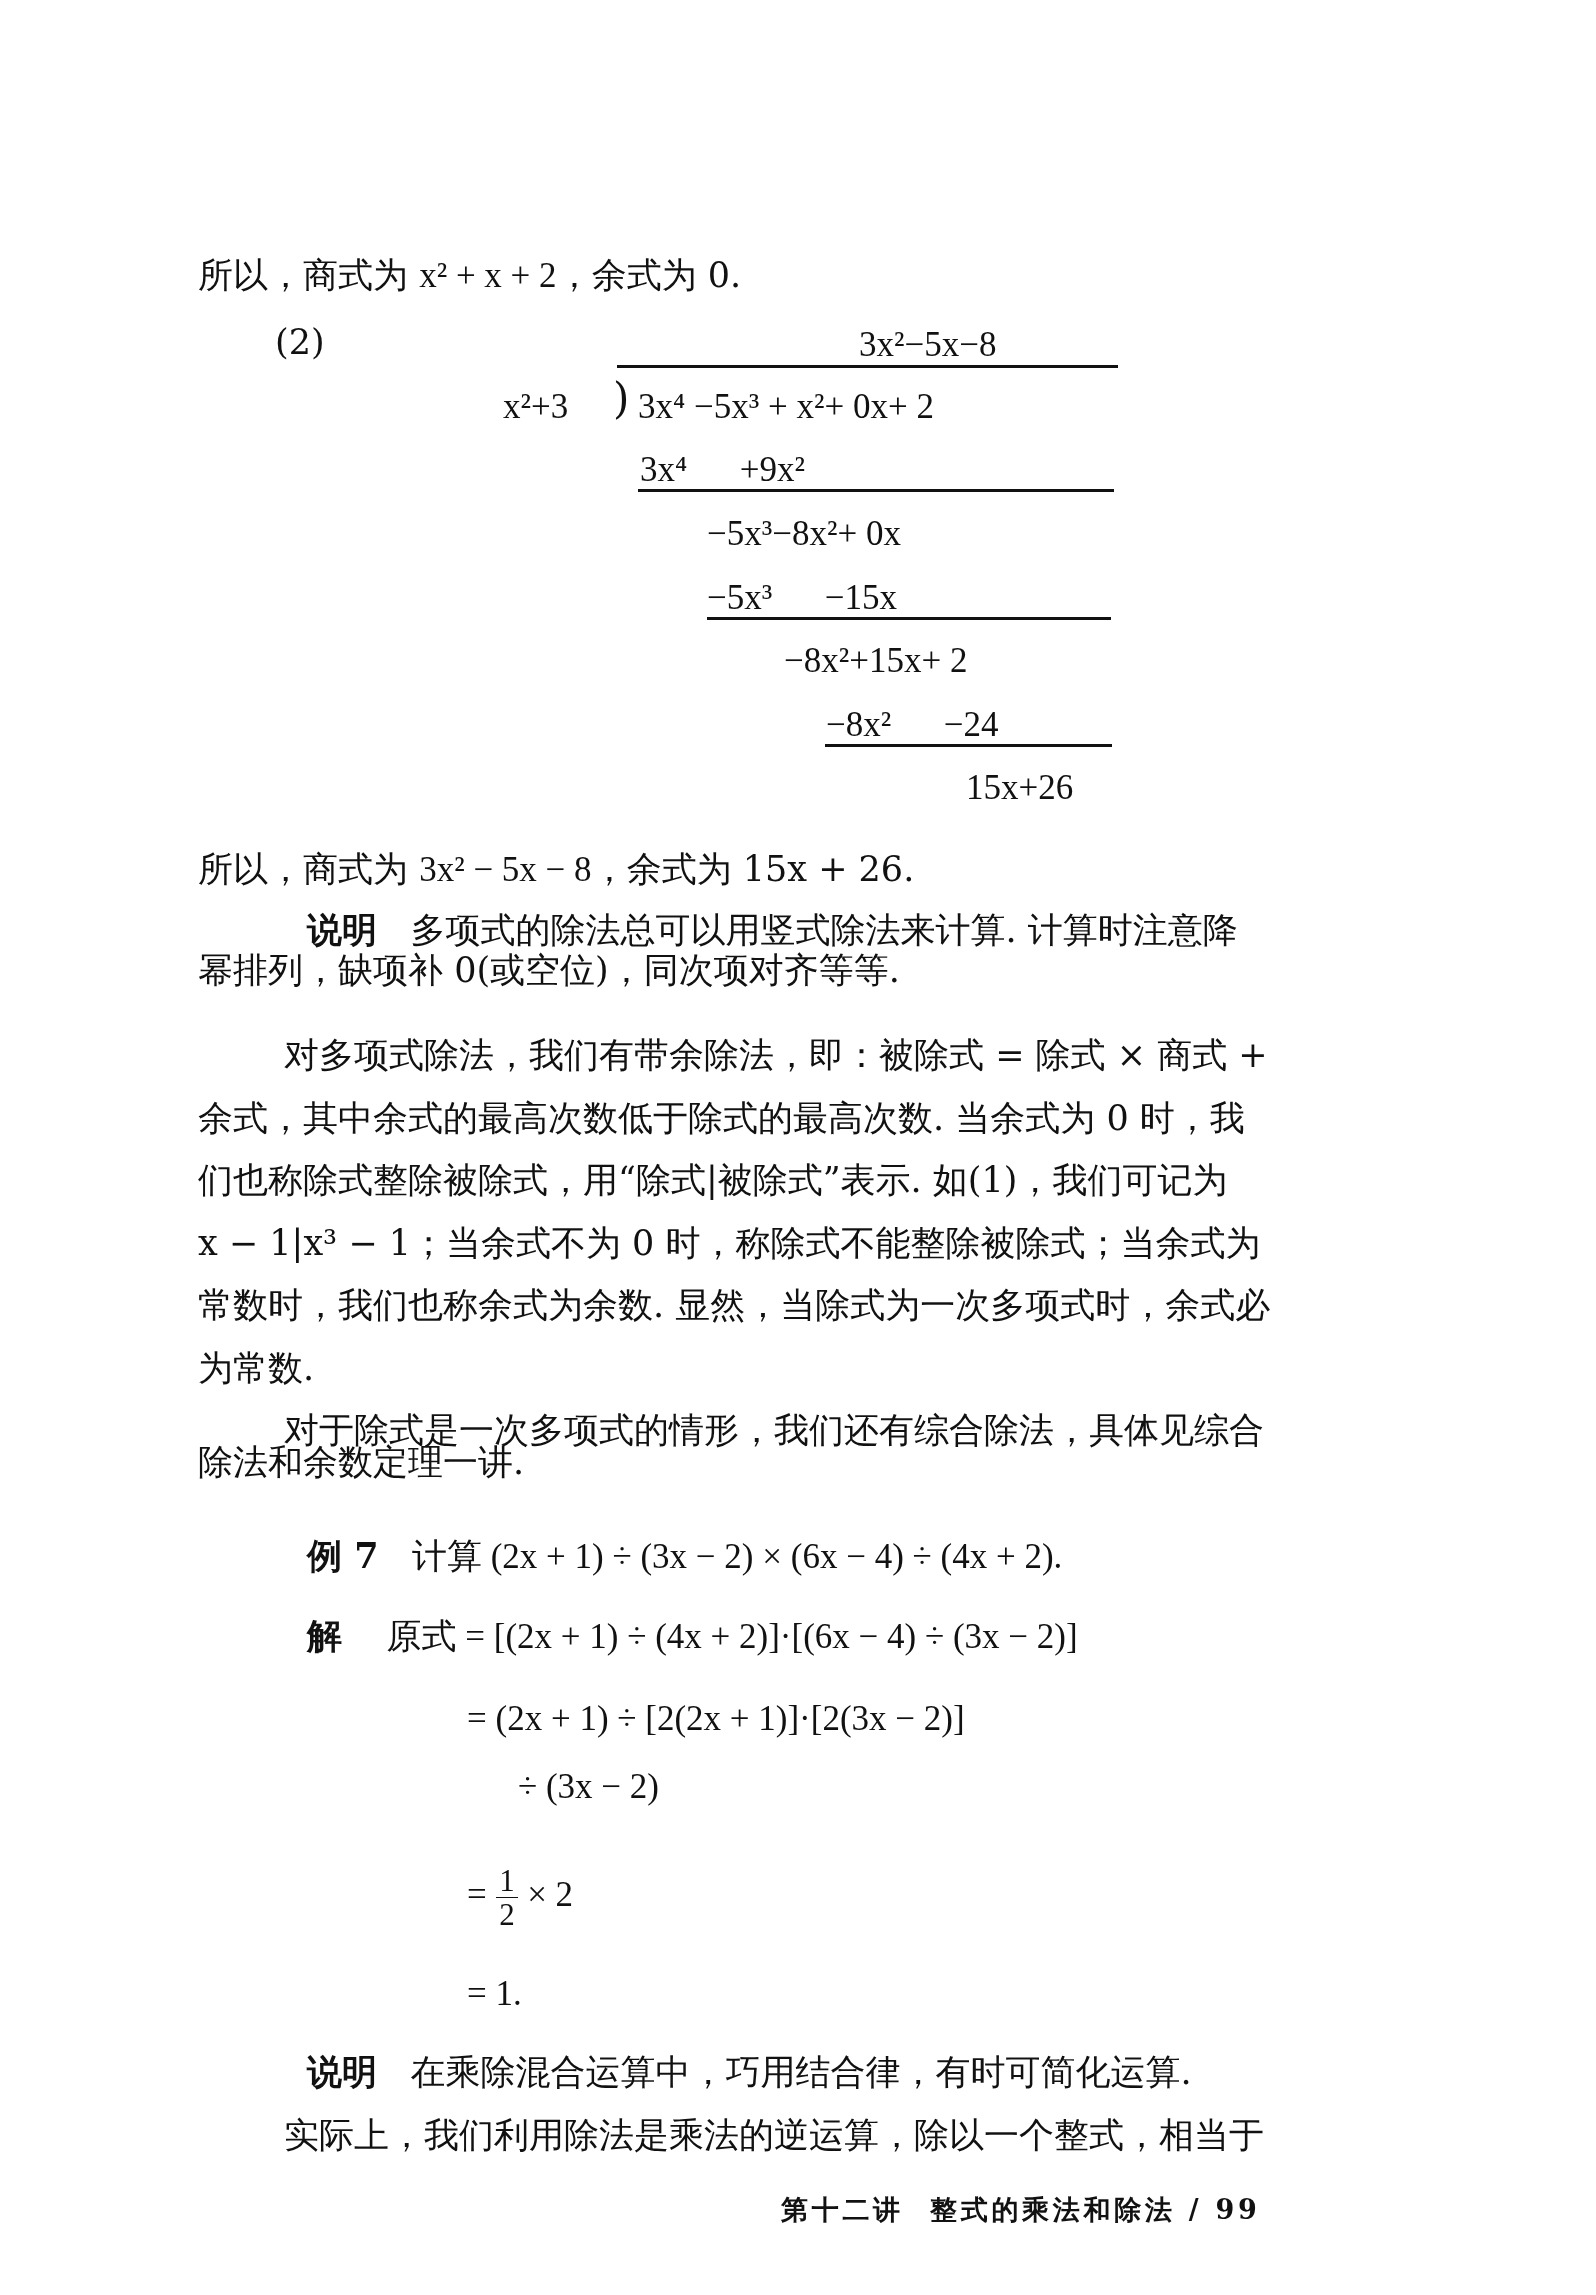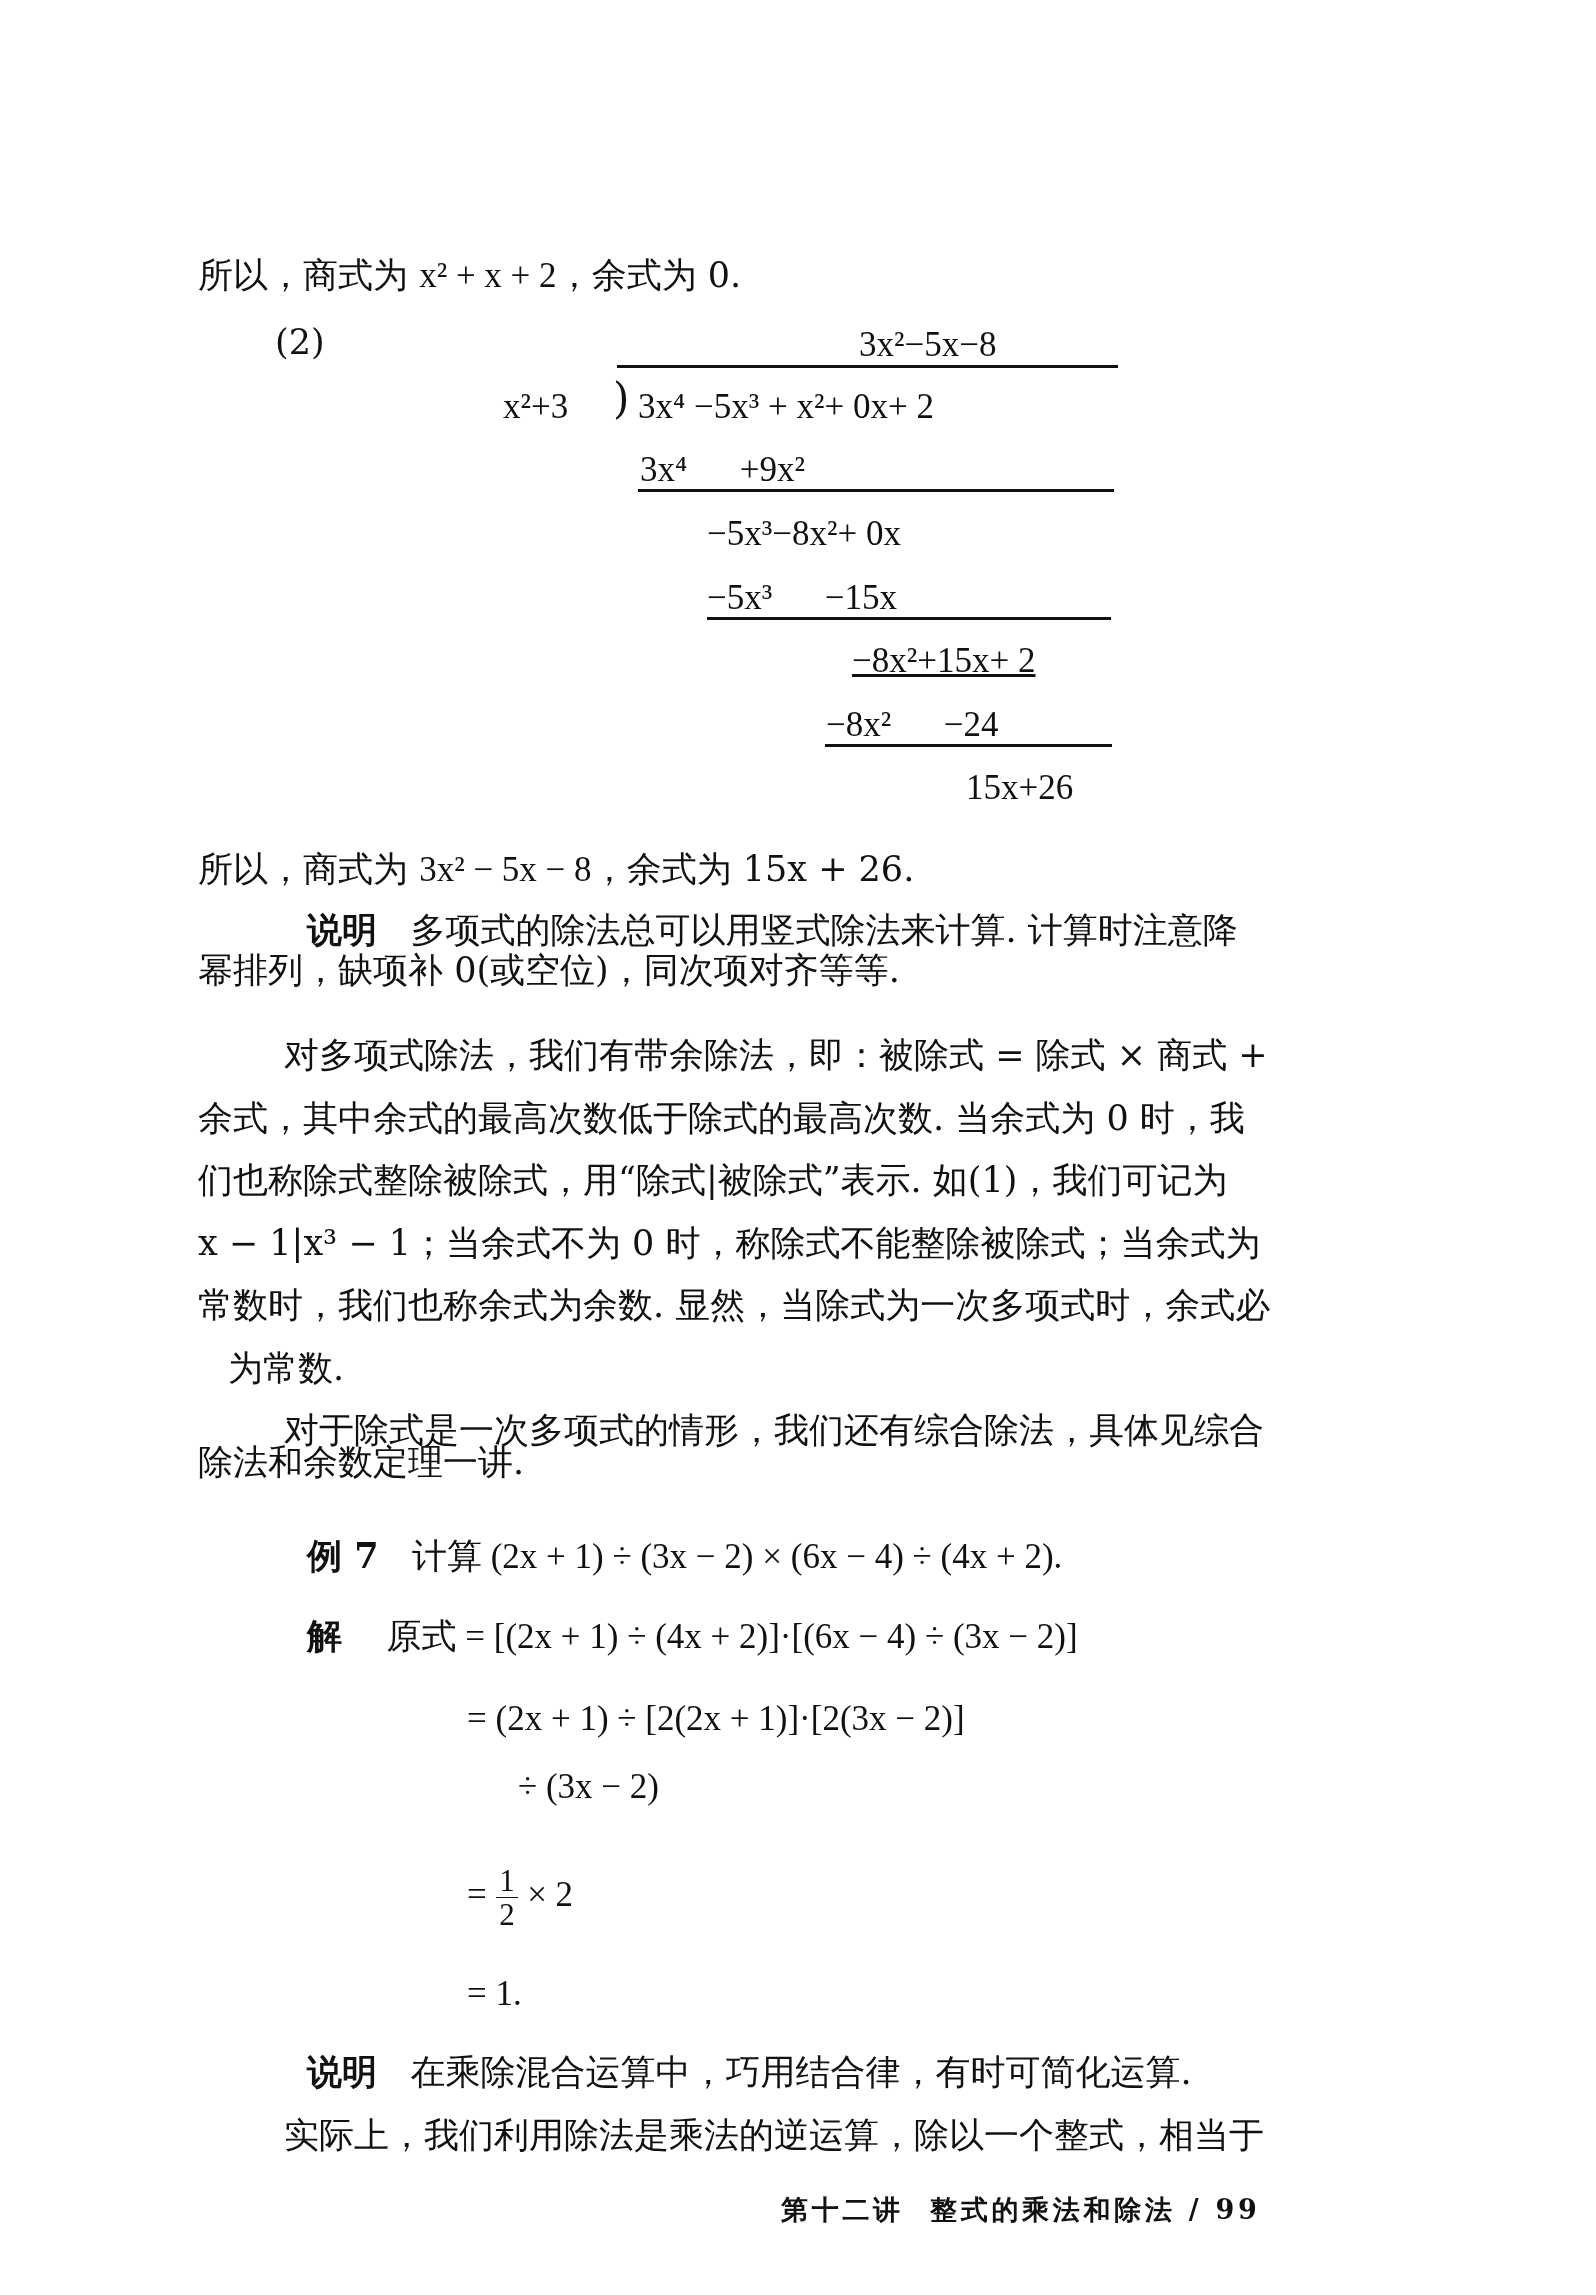--- a/index.html
+++ b/index.html
@@ -29,41 +29,41 @@
   <div class="rule" style="left:617px;top:365px;width:501px;"></div>
   <div class="ln m" style="left:503px;top:385px;">x²+3</div>
   <div class="div-paren" style="left:613px;top:377px;">)</div>
   <div class="ln m" style="left:638px;top:385px;">3x⁴ −5x³ + x²+ 0x+ 2</div>
 
   <div class="ln m" style="left:640px;top:448px;white-space:pre;">3x⁴      +9x²</div>
   <div class="rule" style="left:638px;top:489px;width:476px;"></div>
   <div class="ln m" style="left:707px;top:512px;">−5x³−8x²+ 0x</div>
   <div class="ln m" style="left:707px;top:576px;white-space:pre;">−5x³      −15x</div>
   <div class="rule" style="left:707px;top:617px;width:404px;"></div>
-  <div class="ln m" style="left:852px;top:639px;text-decoration:underline;">−8x²+15x+ 2</div>
+  <div class="ln m" style="left:784px;top:639px;">−8x²+15x+ 2</div>
   <div class="ln m" style="left:826px;top:703px;white-space:pre;">−8x²      −24</div>
   <div class="rule" style="left:825px;top:744px;width:287px;"></div>
   <div class="ln m" style="left:966px;top:766px;">15x+26</div>
 </div>
 
 <div class="ln" style="left:198px;top:847px;">
   <span>所以，商式为 </span><span class="m">3x² − 5x − 8</span><span>，余式为 15x + 26.</span>
 </div>
 
 <div class="ln" style="left:284px;top:908px;">
   <span class="bold">说明</span>&nbsp;&nbsp;&nbsp;<span>多项式的除法总可以用竖式除法来计算. 计算时注意降</span>
 </div>
 <div class="ln" style="left:198px;top:948px;">幂排列，缺项补 0(或空位)，同次项对齐等等.</div>
 
 <div class="ln" style="left:284px;top:1033px;">对多项式除法，我们有带余除法，即：被除式 = 除式 × 商式 +</div>
 <div class="ln" style="left:198px;top:1096px;">余式，其中余式的最高次数低于除式的最高次数. 当余式为 0 时，我</div>
 <div class="ln" style="left:198px;top:1158px;">们也称除式整除被除式，用“除式|被除式”表示. 如(1)，我们可记为</div>
 <div class="ln" style="left:198px;top:1221px;">x − 1|x³ − 1；当余式不为 0 时，称除式不能整除被除式；当余式为</div>
 <div class="ln" style="left:198px;top:1283px;">常数时，我们也称余式为余数. 显然，当除式为一次多项式时，余式必</div>
-<div class="ln" style="left:198px;top:1346px;margin-left:30px;">为常数.</div>
+<div class="ln" style="left:198px;top:1346px;">为常数.</div>
 
 <div class="ln" style="left:284px;top:1408px;">对于除式是一次多项式的情形，我们还有综合除法，具体见综合</div>
 <div class="ln" style="left:198px;top:1440px;">除法和余数定理一讲.</div>
 
 <div class="ln" style="left:284px;top:1534px;">
   <span class="bold">例 7</span>&nbsp;&nbsp;&nbsp;<span class="m">计算 (2x + 1) ÷ (3x − 2) × (6x − 4) ÷ (4x + 2).</span>
 </div>
 
 <div class="ln" style="left:284px;top:1614px;">
   <span class="bold">解</span>&nbsp;&nbsp;&nbsp;&nbsp;<span class="m">原式 = [(2x + 1) ÷ (4x + 2)]·[(6x − 4) ÷ (3x − 2)]</span>

